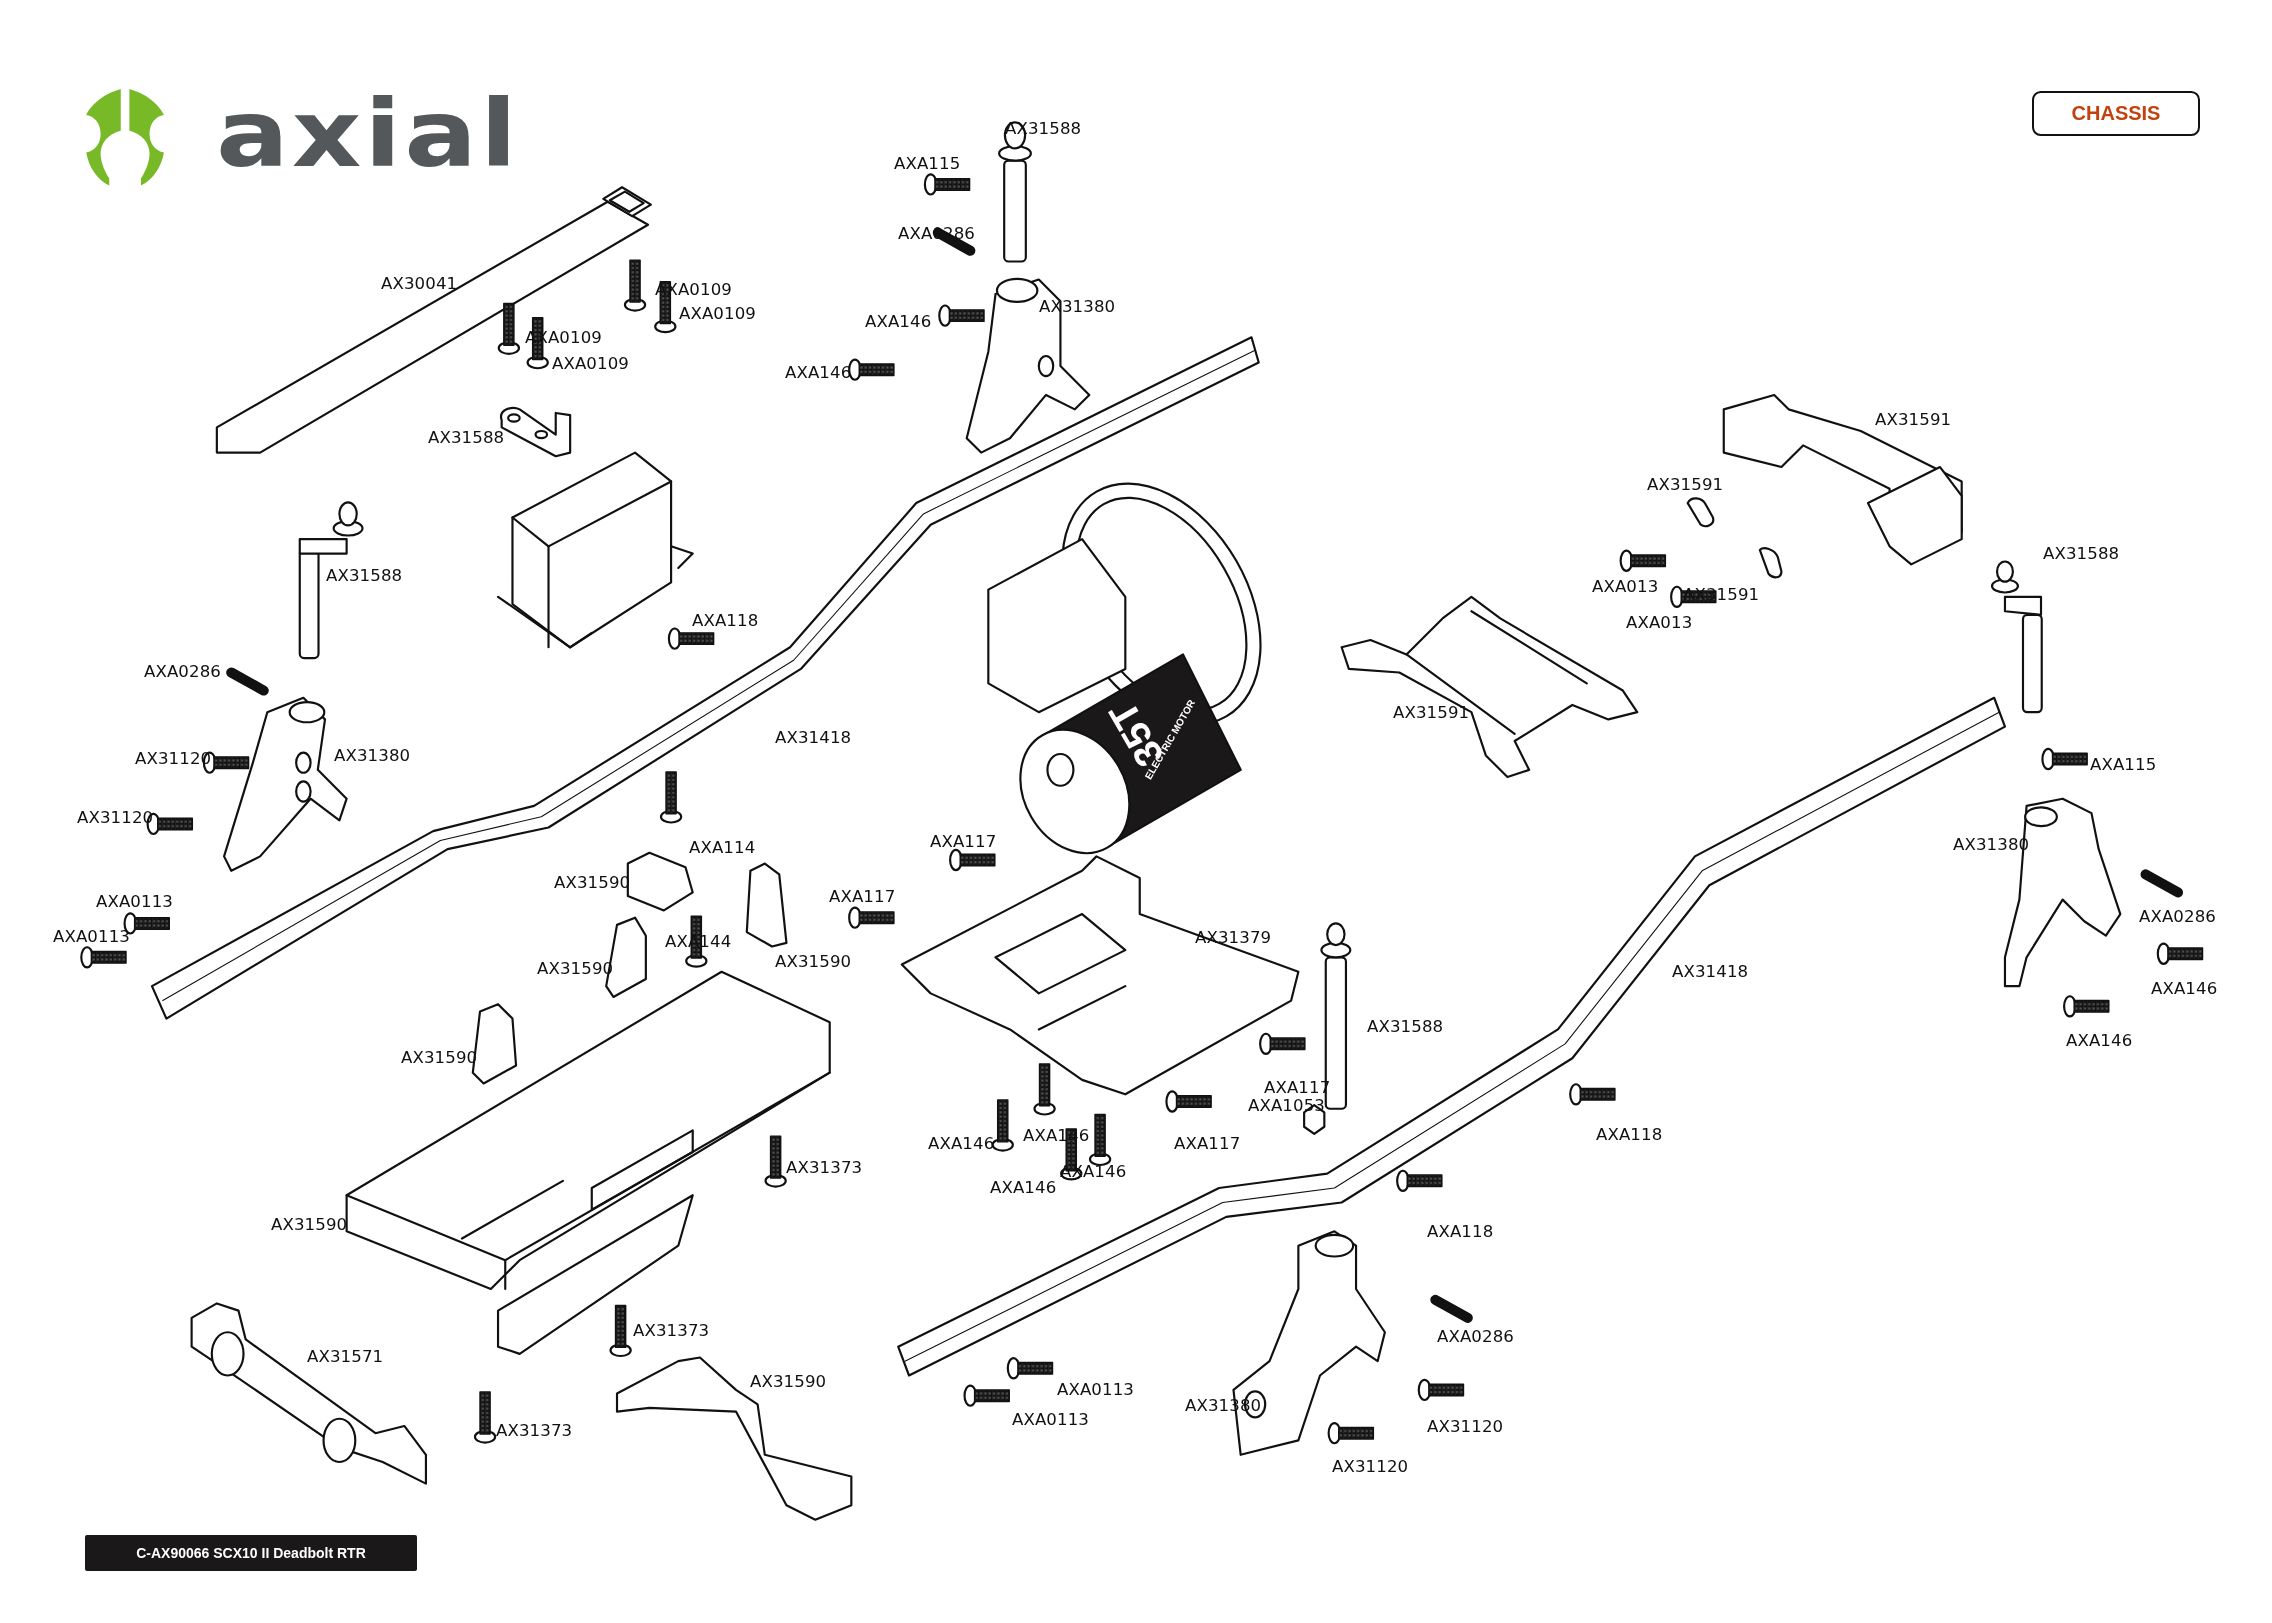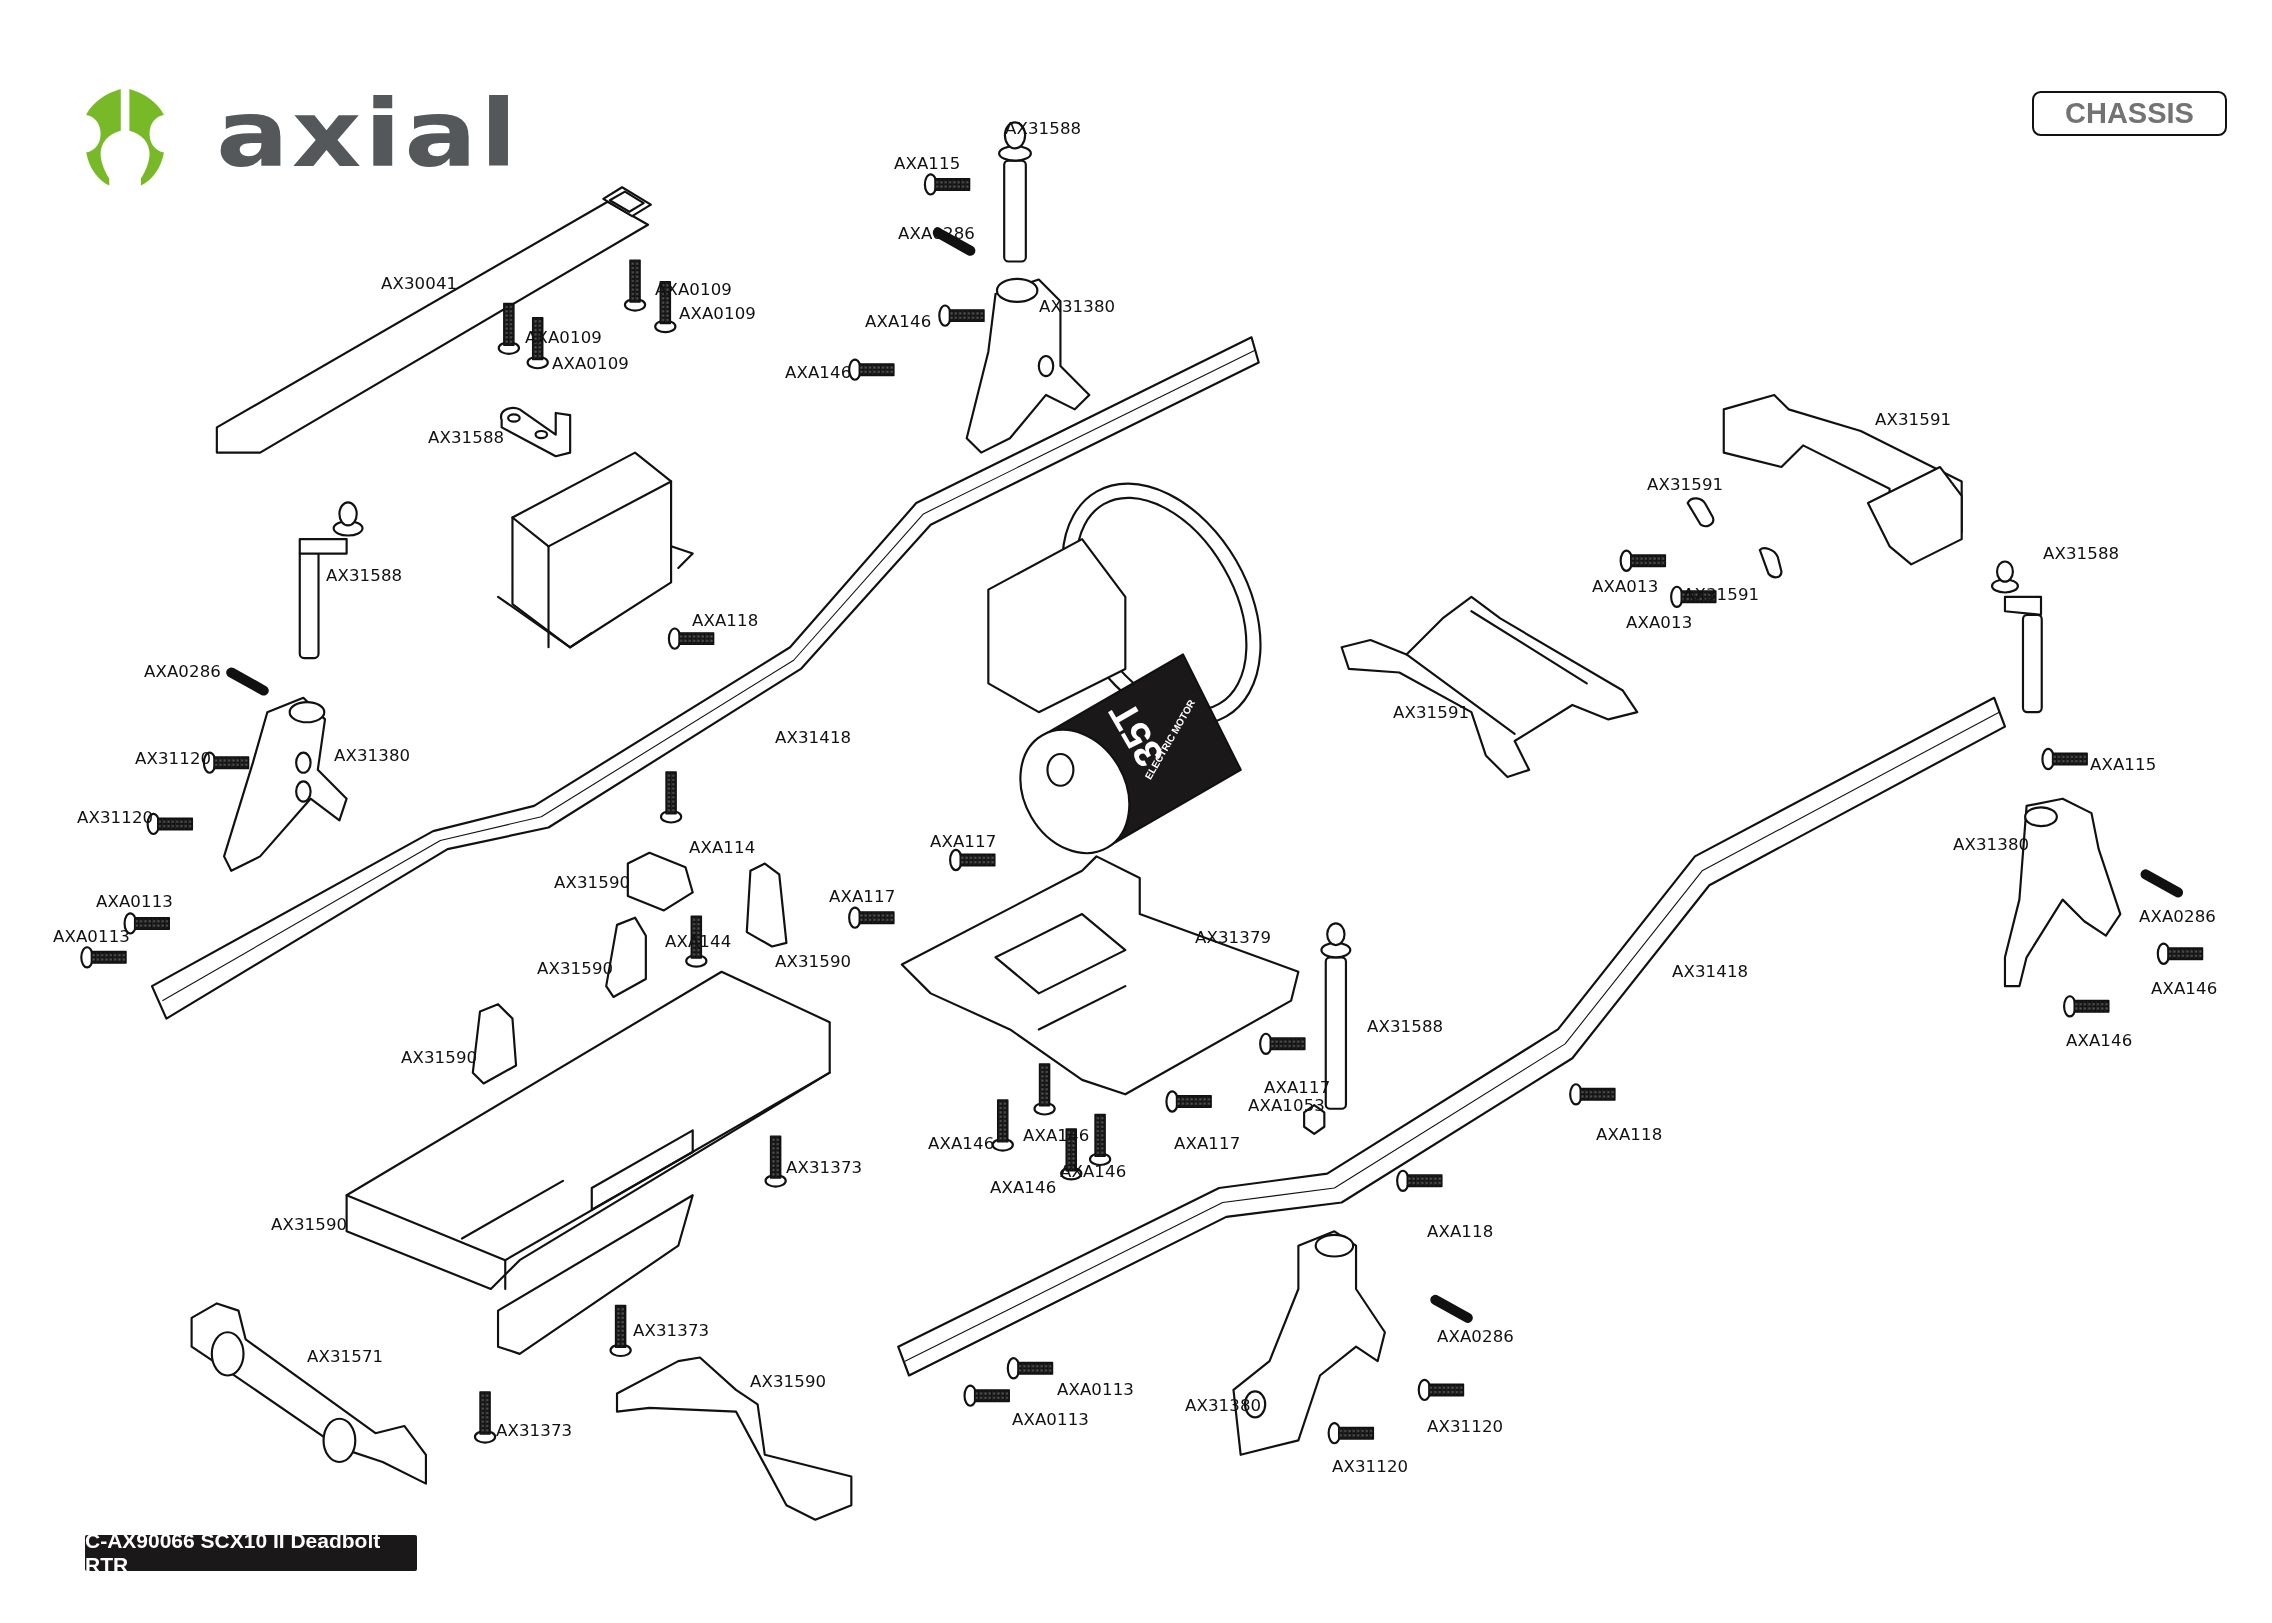--- a/index.html
+++ b/index.html
@@ -2,22 +2,22 @@
 <html style="font-size:11.5px"><head>
 <meta charset="utf-8">
 <style>
   html,body{margin:0;padding:0;background:#fff;}
   body{width:2273px;height:1623px;position:relative;overflow:hidden;font-family:"DejaVu Sans",sans-serif;}
   .stage{position:absolute;left:0;top:0;width:2273px;height:1623px;margin-top:20px;}
   svg.parts{position:absolute;left:0;top:0;width:2273px;height:1623px;}
   .lbl{position:absolute;font-family:"DejaVu Sans",sans-serif;font-size:16.6px;color:#111;white-space:nowrap;line-height:1;letter-spacing:0.1px;}
   .logo{position:absolute;left:79px;top:69px;width:462px;height:101px;}
   .logo-word{position:absolute;left:137px;top:0;font-family:"DejaVu Sans",sans-serif;font-weight:bold;font-size:108px;line-height:108px;color:#54585a;letter-spacing:2.9px;transform:scaleY(0.85);transform-origin:left top;}
-  .chassis-badge{position:absolute;left:2032px;top:71px;width:195px;height:45px;border:2.2px solid #111;border-radius:8.7px;display:flex;align-items:center;justify-content:center;font-family:"Liberation Sans",sans-serif;font-weight:bold;font-size:29px;color:#737373;box-sizing:border-box;}
-  .model-badge{position:absolute;left:85px;top:1515px;width:332px;height:36px;background:#1a1818;border-radius:2px;display:flex;align-items:center;justify-content:center;font-family:"Liberation Sans",sans-serif;font-weight:bold;font-size:21px;color:#fff;}
+  .chassis-badge{position:absolute;left:2032px;top:71px;width:168px;height:45px;border:2.2px solid #111;border-radius:8.7px;display:flex;align-items:center;justify-content:center;font-family:"Liberation Sans",sans-serif;font-weight:bold;font-size:20px;color:#c2410c;box-sizing:border-box;}
+  .model-badge{position:absolute;left:85px;top:1515px;width:332px;height:36px;background:#1a1818;border-radius:2px;display:flex;align-items:center;justify-content:center;font-family:"Liberation Sans",sans-serif;font-weight:bold;font-size:14px;color:#fff;}
   .motor-text{position:absolute;font-family:"Liberation Sans",sans-serif;font-weight:bold;color:#fff;}
 </style>
 </head>
 <body>
 
 <div class="stage">
 
   <div class="logo">
     <svg width="108" height="101" viewBox="0 0 150 140" style="position:absolute;left:0;top:0;">
       <path d="M58 0 C30 8 16 24 10 36 C22 38 30 48 30 62 C30 76 22 86 10 88 C14 110 26 126 42 134 L42 124 C34 112 30 98 30 90 C30 76 40 62 58 58 Z" fill="#78b928"></path>

